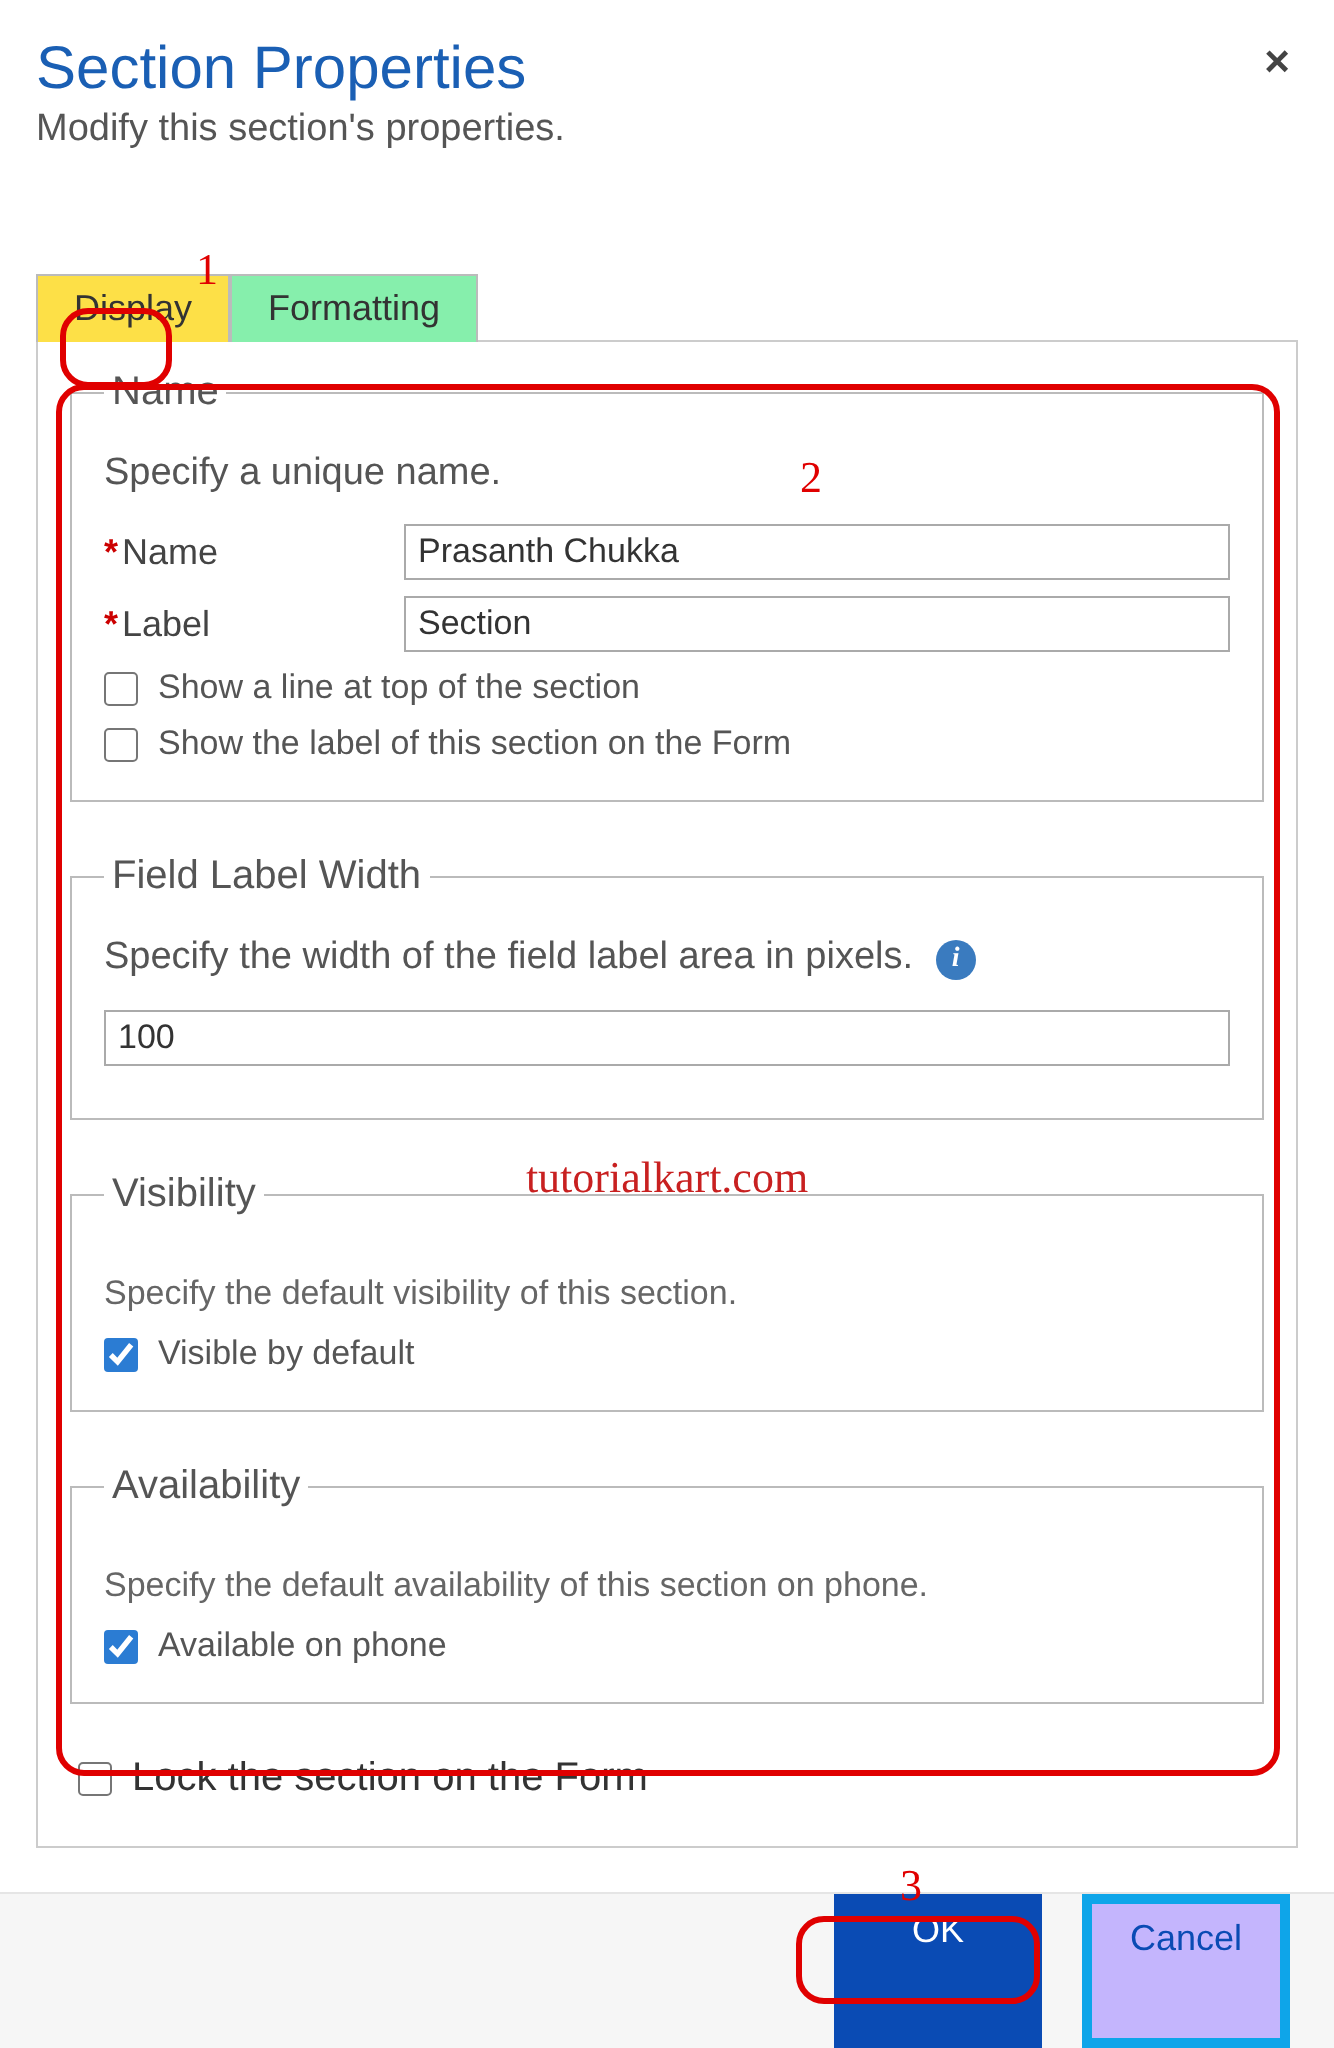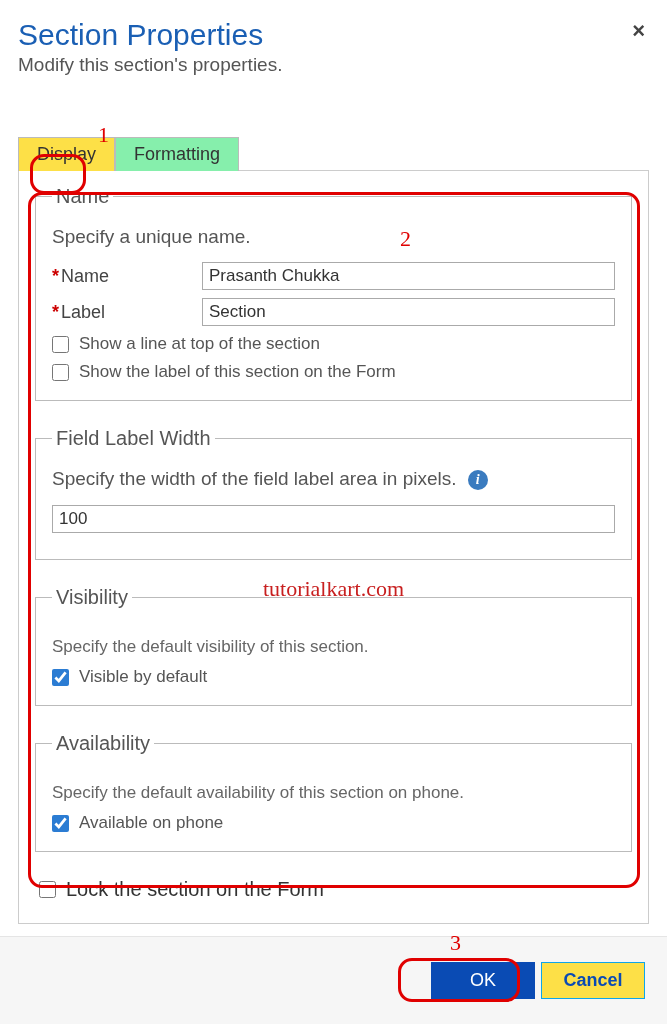--- a/index.html
+++ b/index.html
@@ -105,43 +105,42 @@
       font-family: Georgia, serif;
       font-style: italic; font-weight: bold;
       font-size: 14px;
       margin-left: 6px;
       position: relative; top: -1px;
     }
 
     .footer {
       position: absolute;
       bottom: 0; left: 0; right: 0;
-      height: 88px;
+      height: 78px;
       background: #f6f6f6;
       border-top: 1px solid #e5e5e5;
       display: flex;
-      align-items: center;
       justify-content: flex-end;
       padding-right: 22px;
-      gap: 6px;
+      gap: 20px;
     }
     .btn {
       min-width: 104px;
       padding: 7px 0;
       font-size: 18px;
       text-align: center;
       cursor: pointer;
     }
     .btn-primary {
       background: #0a4bb4;
       color: #fff; border: 1px solid #0a4bb4;
     }
     .btn-secondary {
-      background: #fde047;
-      color: #0a4bb4; border: 1px solid #0ea5e9; font-weight: bold;
+      background: #c4b5fd;
+      color: #0a4bb4; border: 5px solid #0ea5e9;
     }
 
     
     .ann {
       position: absolute;
       border: 3px solid #e00000;
       border-radius: 14px;
       pointer-events: none;
     }
     .ann-label {

